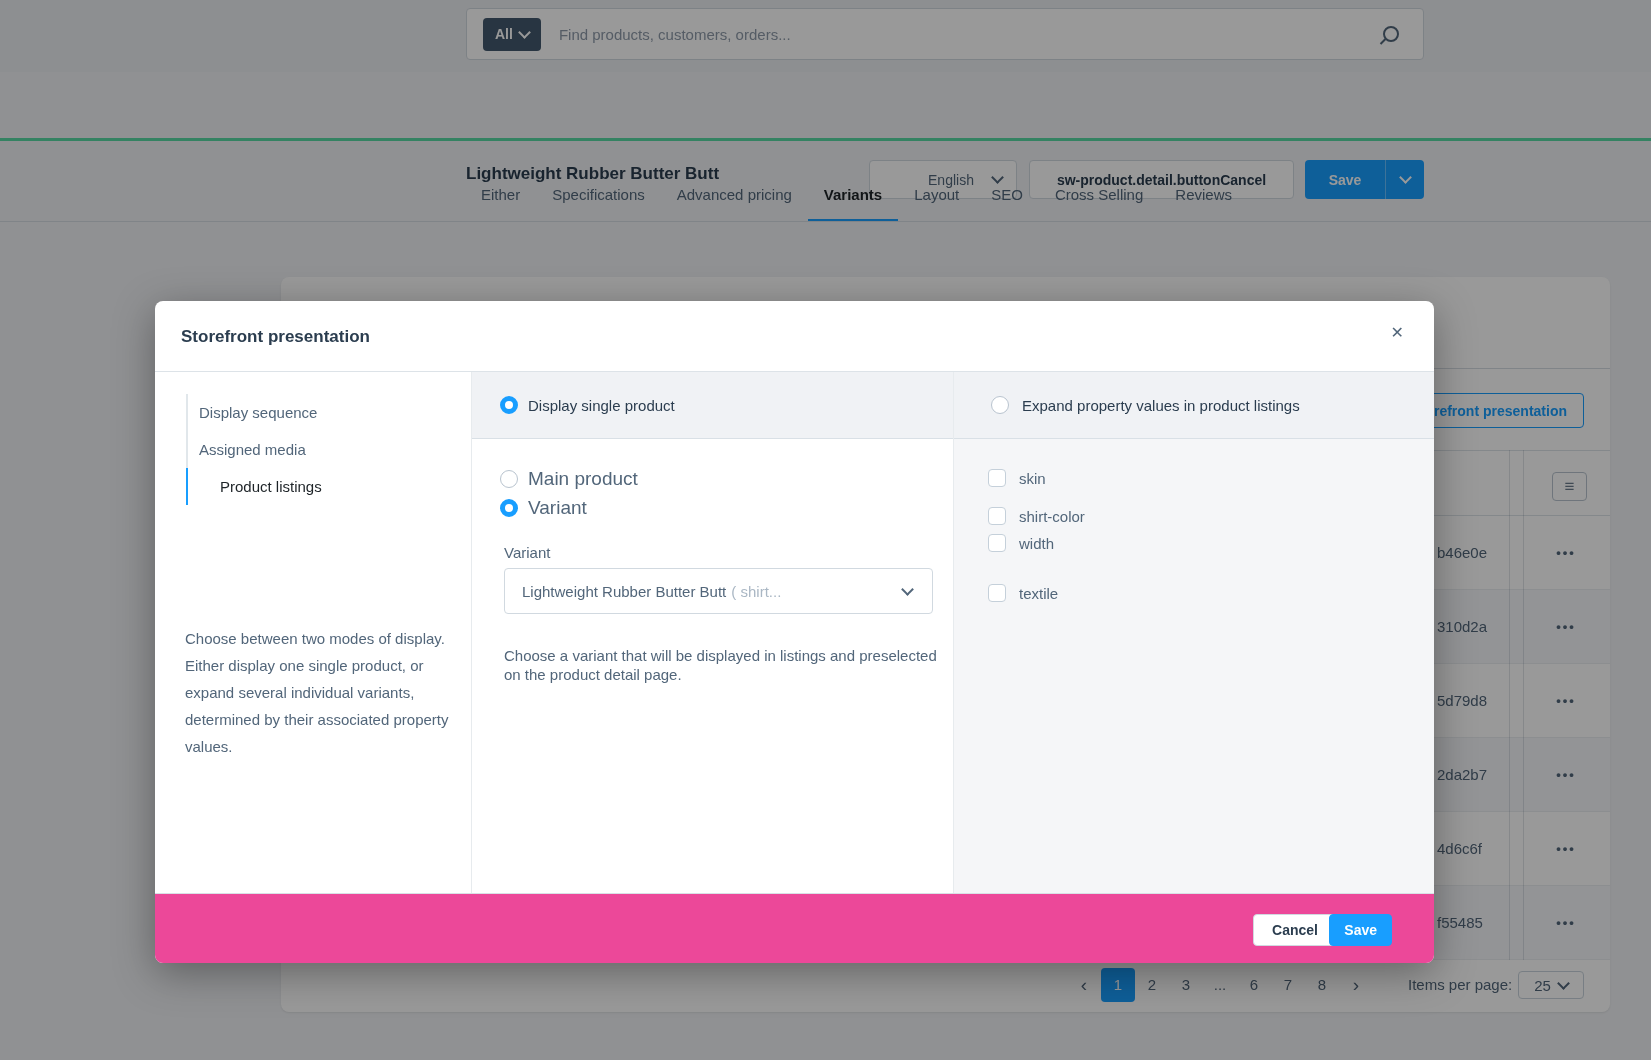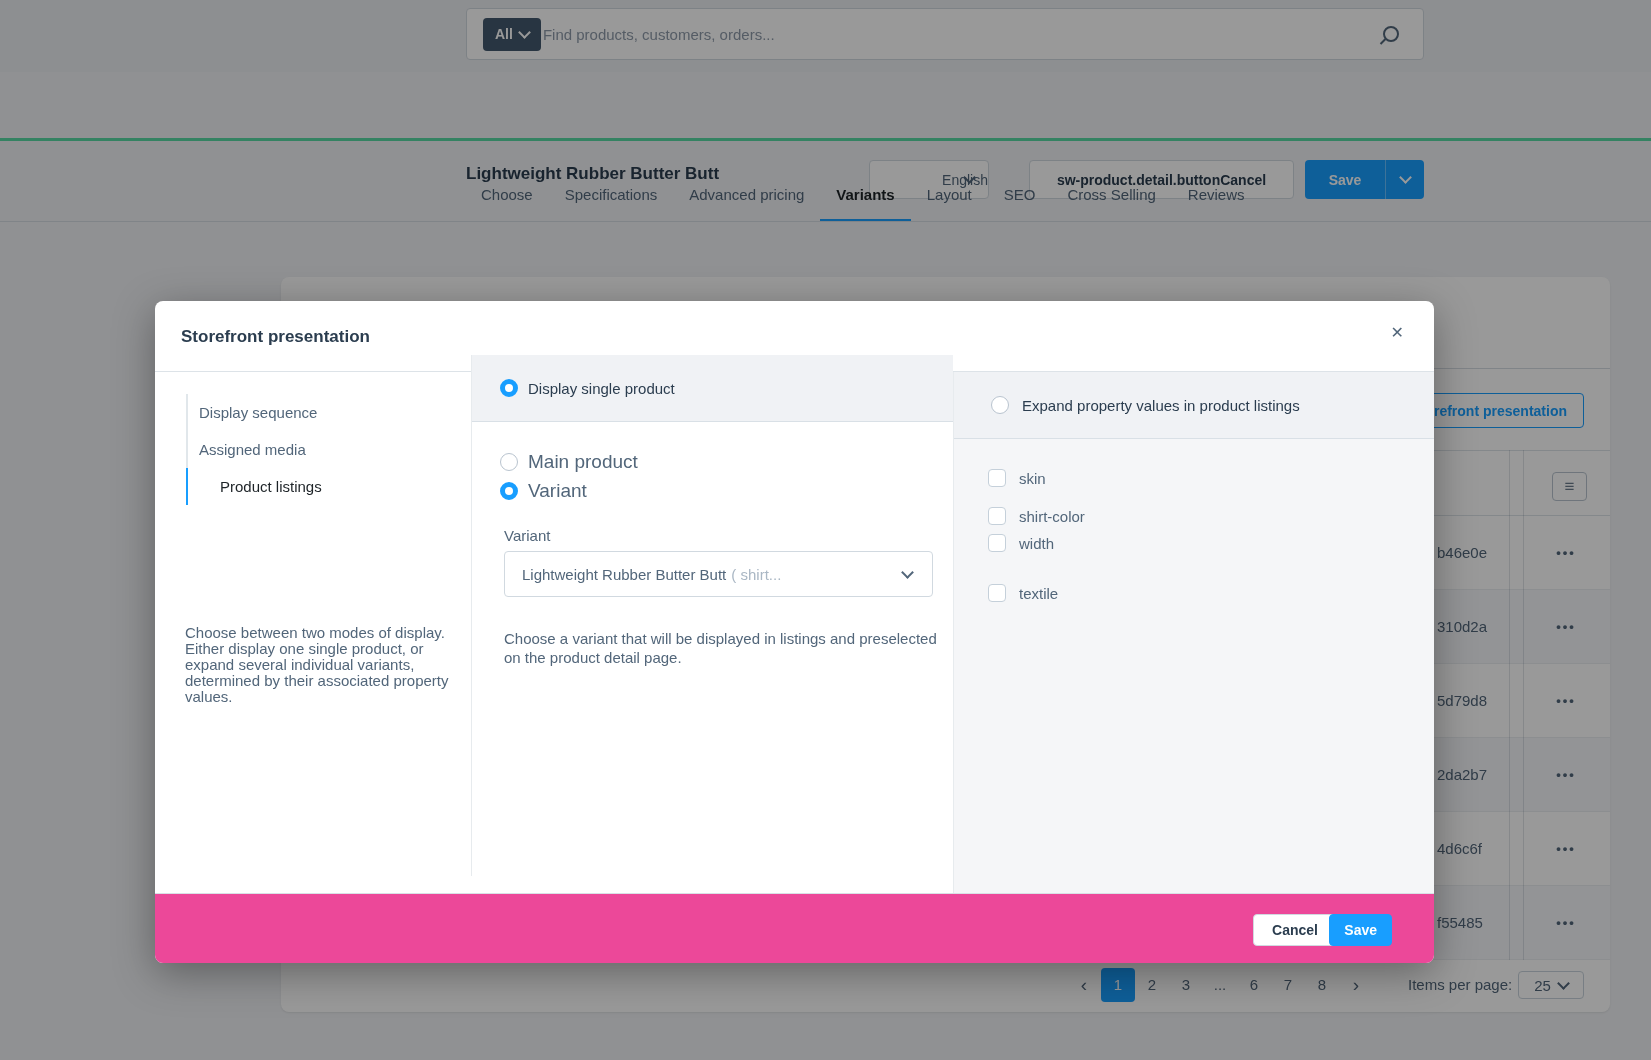--- a/index.html
+++ b/index.html
@@ -9,31 +9,31 @@
   
   .page{position:absolute;inset:0;background:#f0f2f5;}
 
   
   .topbar{position:absolute;left:0;top:0;width:100%;height:72px;background:#eceef2;}
   .searchbox{position:absolute;left:466px;top:8px;width:956px;height:50px;background:#fff;
     border:1px solid #d1d9e0;border-radius:4px;display:flex;align-items:center;}
   .scopebtn{margin-left:16px;height:33px;background:#44596e;border-radius:4px;color:#fff;
     display:flex;align-items:center;gap:7px;padding:0 12px;font-size:14px;font-weight:bold;}
   .scopebtn .chev{border-color:#fff;}
-  .placeholder{margin-left:2px;color:#8e9aa9;font-size:15px;}
+  .placeholder{margin-left:18px;color:#8e9aa9;font-size:15px;}
   .mag{position:absolute;right:24px;top:17px;width:12px;height:12px;border:2px solid #52667a;border-radius:50%;}
   .mag::after{content:"";position:absolute;width:2px;height:7px;background:#52667a;
     left:-3px;bottom:-5px;transform:rotate(45deg);}
 
   
   .smartbar{position:absolute;left:0;top:72px;width:100%;height:66px;background:#f0f2f5;}
   .pagetitle{position:absolute;left:466px;top:92px;font-size:17px;font-weight:bold;color:#2b3d4f;}
   .btn{box-sizing:border-box;border-radius:4px;font-size:14px;display:flex;align-items:center;justify-content:center;}
-  .lang{position:absolute;left:869px;top:88px;width:120px;height:39px;background:#fff;border:1px solid #d1d9e0;
-    color:#52667a;justify-content:flex-end;padding-left:16px;}
+  .lang{position:absolute;left:869px;top:88px;width:148px;height:39px;background:#fff;border:1px solid #d1d9e0;
+    color:#52667a;justify-content:center;padding-left:16px;}
   .lang .chev{position:absolute;right:14px;}
   .snippetbtn{position:absolute;left:1029px;top:88px;width:265px;height:39px;background:#fff;
     border:1px solid #d1d9e0;color:#2b3d4f;font-weight:bold;}
   .savesplit{position:absolute;left:1305px;top:88px;width:119px;height:39px;background:#189eff;border-radius:4px;
     display:flex;color:#fff;}
   .savesplit .savelabel{flex:1;display:flex;align-items:center;justify-content:center;font-size:14px;font-weight:bold;}
   .savesplit .drop{width:38px;border-left:1px solid rgba(255,255,255,.35);display:flex;align-items:center;justify-content:center;}
   .savesplit .chev{border-color:#fff;}
   .greenline{position:absolute;left:0;top:138px;width:100%;height:3px;background:#57d9a3;}
 
@@ -78,23 +78,23 @@
   .modal{position:absolute;left:155px;top:301px;width:1279px;height:662px;background:#fff;border-radius:8px;
     box-shadow:0 10px 40px rgba(0,0,0,.35);}
   .m-header{position:absolute;left:0;top:0;width:100%;height:71px;border-bottom:1px solid #dde3e8;box-sizing:border-box;}
   .m-title{position:absolute;left:26px;top:0;height:71px;line-height:71px;font-size:17px;font-weight:bold;color:#2b3d4f;}
   .m-close{position:absolute;right:30px;top:24px;font-size:16px;color:#52667a;line-height:1;}
 
   .m-side{position:absolute;left:0;top:71px;width:316px;height:521px;background:#fff;}
   .m-nav{position:absolute;left:31px;top:22px;}
   .m-nav-item{height:37px;line-height:37px;padding-left:11px;border-left:2px solid #e1e7eb;font-size:15px;color:#52667a;}
   .m-nav-item.active{border-left-color:#189eff;color:#1d2327;padding-left:32px;}
-  .m-desc{position:absolute;left:30px;top:253px;width:272px;font-size:15px;line-height:16px;color:#52667a;}
-
-  .m-mid{position:absolute;left:316px;top:54px;width:482px;height:521px;border-left:1px solid #e7ebee;box-sizing:border-box;background:#fff;padding-left:40px;}
+  .m-desc{position:absolute;left:30px;top:253px;width:272px;font-size:15px;line-height:27px;color:#52667a;}
+
+  .m-mid{position:absolute;left:316px;top:71px;width:482px;height:521px;border-left:1px solid #e7ebee;box-sizing:border-box;background:#fff;padding-left:40px;}
   .band{position:absolute;left:0;top:0;width:100%;height:67px;background:#f0f2f5;border-bottom:1px solid #d9e0e6;
     box-sizing:border-box;display:flex;align-items:center;}
   .band .lbl{font-size:15px;color:#2b3d4f;}
   .radio{width:18px;height:18px;border-radius:50%;box-sizing:border-box;background:#fff;border:1px solid #b9c4cf;flex:none;}
   .radio.on{border:5px solid #189eff;}
   .optrow{position:absolute;display:flex;align-items:center;gap:10px;font-size:19px;color:#52667a;}
   .fieldlabel{position:absolute;left:32px;top:172px;font-size:15px;color:#52667a;}
   .select{position:absolute;left:32px;top:196px;width:429px;height:46px;border:1px solid #d1d9e0;border-radius:4px;
     box-sizing:border-box;display:flex;align-items:center;background:#fff;padding-left:17px;font-size:15px;color:#52667a;}
   .select .muted{color:#aab7c4;margin-left:5px;}
@@ -140,21 +140,21 @@
       <div class="savesplit">
         <div class="savelabel">Save</div>
         <div class="drop">
           <span class="chev"></span>
         </div>
       </div>
     </div>
     <div class="greenline"></div>
 
     <div class="tabs">
-      <div class="tab">Choose</div>
+      <div class="tab">Either</div>
       <div class="tab">Specifications</div>
       <div class="tab">Advanced pricing</div>
       <div class="tab active">Variants</div>
       <div class="tab">Layout</div>
       <div class="tab">SEO</div>
       <div class="tab">Cross Selling</div>
       <div class="tab">Reviews</div>
     </div>
     <div class="tabline"></div>
 

